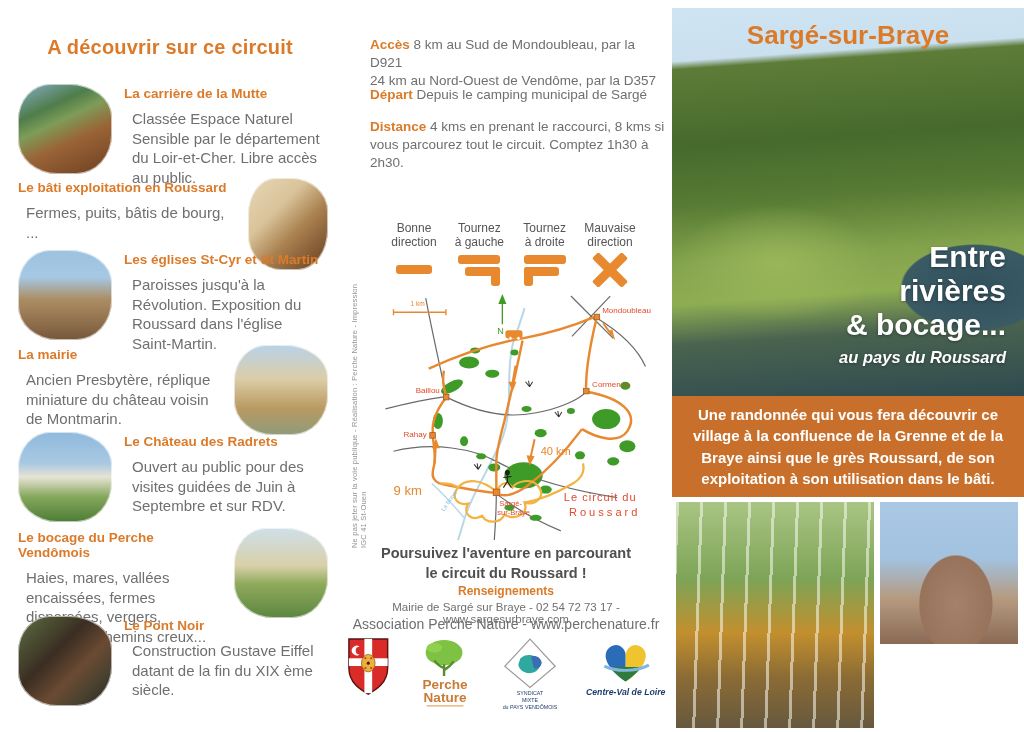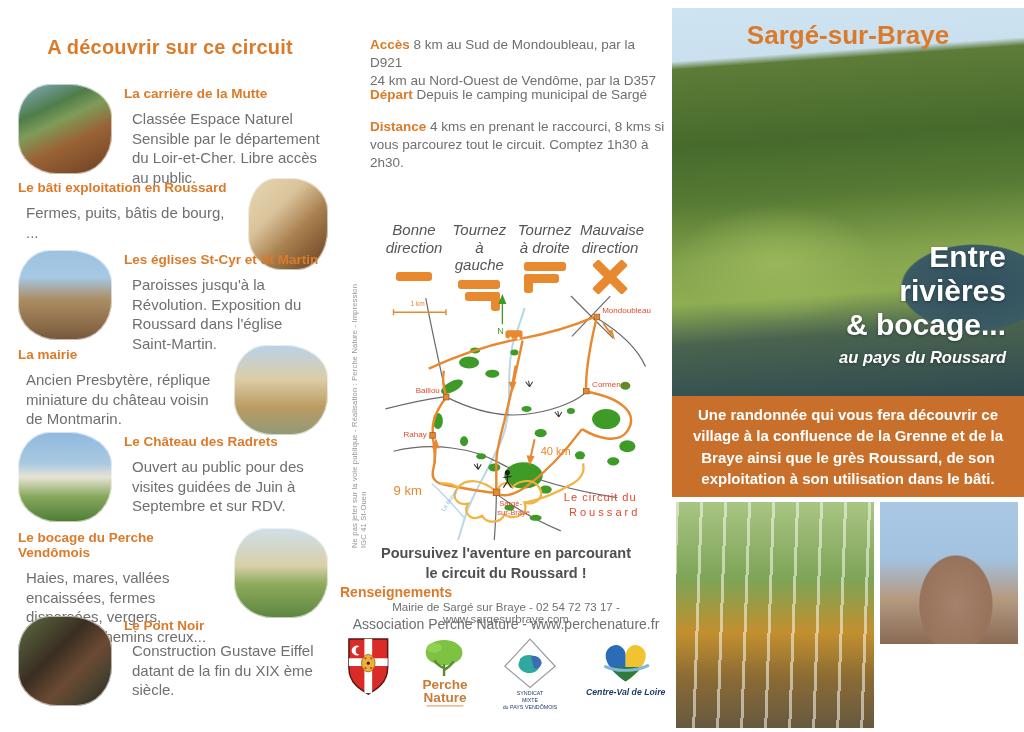--- a/index.html
+++ b/index.html
@@ -38,36 +38,36 @@
 
   
   .panel-mid { position:absolute; left:340px; top:0; width:332px; height:732px; }
   .info { position:absolute; left:30px; right:6px; margin:0; font-size:13.5px; line-height:1.32; }
   .info .key { color:#DB7B2A; font-weight:bold; }
   .info .val { color:#6F6F6F; }
   .info-acces { top:36px; } .info-depart { top:86px; } .info-distance { top:118px; } .info-rappel { top:178px; }
 
   .signs { position:absolute; top:221px; left:44px; width:256px; display:flex; justify-content:space-between; }
   .sign { width:60px; text-align:center; }
-  .sign-label { font-size:15px; line-height:1.18; color:#555;font-style:italic; }
+  .sign-label { font-size:12px; line-height:1.18; color:#555; }
   .sign svg { margin-top:4px; display:inline-block; }
   .sign svg rect, .sign svg polygon { fill:#E8882F; }
 
   .map-wrap { position:absolute; top:290px; left:32px; width:295px; height:252px; }
 
   .vertical-note {
     position:absolute; left:10px; top:548px; width:280px;
     transform:rotate(-90deg); transform-origin:0 0;
     font-size:7.5px; color:#949494; letter-spacing:.2px;
   }
 
   .pursue { position:absolute; top:544px; left:0; width:100%; text-align:center;
             font-size:14.5px; font-weight:bold; color:#4F4F4F; line-height:1.35; }
-  .contact-title { position:absolute; top:584px; left:0; width:100%; text-align:left;
-            font-size:14px; font-weight:bold; color:#DB7B2A; }
+  .contact-title { position:absolute; top:584px; left:0; width:100%; text-align:center;
+            font-size:12px; font-weight:bold; color:#DB7B2A; }
   .contact-line1 { position:absolute; top:601px; left:0; width:100%; text-align:center;
             font-size:11.5px; color:#6F6F6F; }
   .contact-line2 { position:absolute; top:616px; left:0; width:100%; text-align:center;
             font-size:14px; color:#6F6F6F; }
   .logos { position:absolute; top:636px; left:6px; right:6px; height:84px;
            display:flex; justify-content:center; align-items:flex-start; gap:24px; }
 
   
   .panel-right { position:absolute; left:672px; top:0; width:352px; height:732px; }
   .photo-top {

